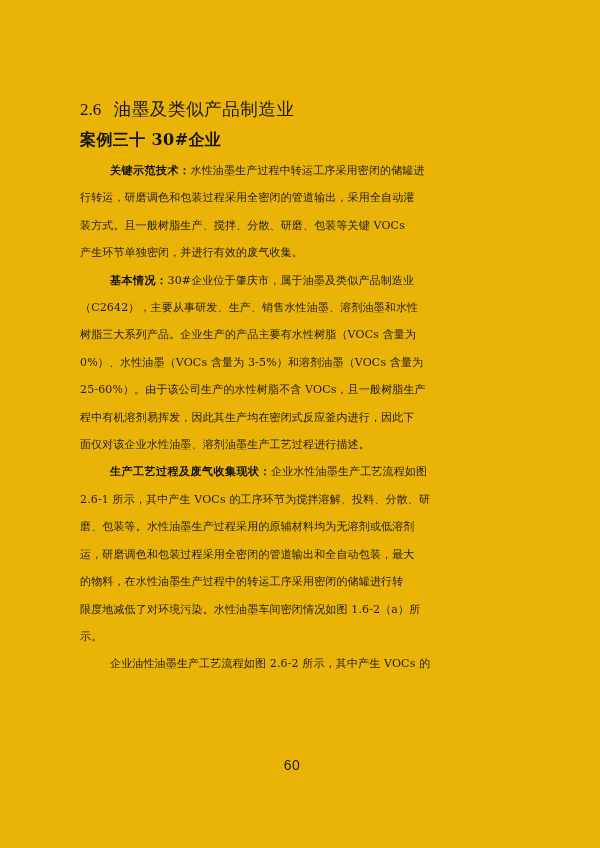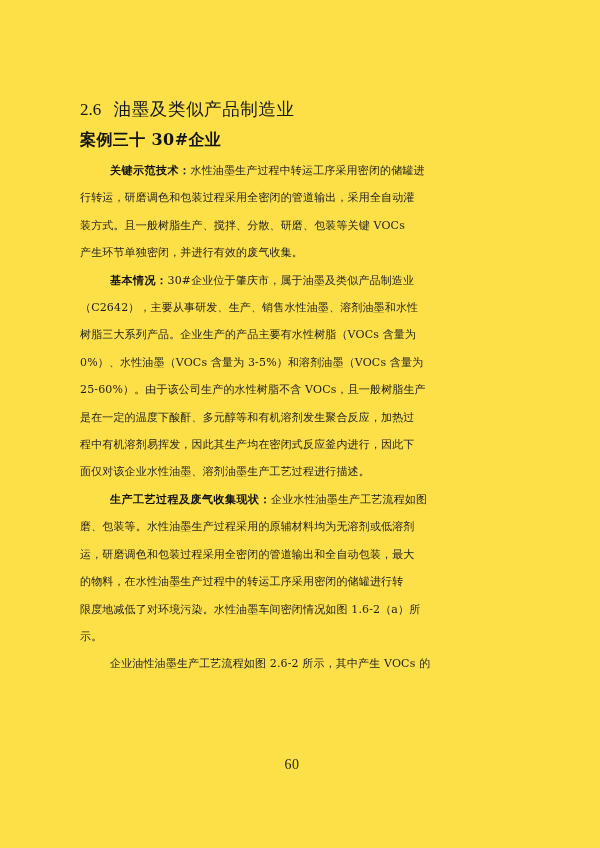--- a/index.html
+++ b/index.html
@@ -15,21 +15,21 @@
     overflow: hidden;
     position: relative;
   }
 
   .page {
     position: absolute;
     left: 0;
     top: 0;
     width: 600px;
     height: 848px;
-    background: #fde047;
+    background: #eab308;
   }
 
   .content {
     position: absolute;
     left: 80px;
     top: 96px;
     width: 440px;
   }
 
   
@@ -92,21 +92,21 @@
     white-space: nowrap;
   }
 
   
   .page-number {
     position: absolute;
     left: 0;
     top: 757px;
     width: 584px;
     text-align: center;
-    font-family: Liberation Serif, serif;
+    font-family: Liberation Sans, sans-serif;
     font-size: 14px;
     color: #1d1d1d;
     letter-spacing: 0.5px;
   }
 </style>
 </head>
 <body>
 
 <div class="page">
   <div class="content">
@@ -121,27 +121,27 @@
       <span class="ln">装方式。且一般树脂生产、搅拌、分散、研磨、包装等关键 VOCs</span>
       <span class="ln">产生环节单独密闭，并进行有效的废气收集。</span>
     </p>
 
     <p class="para">
       <span class="ln"><span class="indent-holder"></span><span class="lead">基本情况：</span><span>30#企业位于肇庆市，属于油墨及类似产品制造业</span></span>
       <span class="ln">（C2642），主要从事研发、生产、销售水性油墨、溶剂油墨和水性</span>
       <span class="ln">树脂三大系列产品。企业生产的产品主要有水性树脂（VOCs 含量为</span>
       <span class="ln">0%）、水性油墨（VOCs 含量为 3-5%）和溶剂油墨（VOCs 含量为</span>
       <span class="ln">25-60%）。由于该公司生产的水性树脂不含 VOCs，且一般树脂生产</span>
-      <span class="ln">是在一定的温度下酸酐、多元醇等和有机溶剂发生聚合反应，加热过</span>
       <span class="ln">程中有机溶剂易挥发，因此其生产均在密闭式反应釜内进行，因此下</span>
       <span class="ln">面仅对该企业水性油墨、溶剂油墨生产工艺过程进行描述。</span>
     </p>
 
     <p class="para">
       <span class="ln"><span class="indent-holder"></span><span class="lead">生产工艺过程及废气收集现状：</span><span>企业水性油墨生产工艺流程如图</span></span>
+      <span class="ln">2.6-1 所示，其中产生 VOCs 的工序环节为搅拌溶解、投料、分散、研</span>
       <span class="ln">磨、包装等。水性油墨生产过程采用的原辅材料均为无溶剂或低溶剂</span>
       <span class="ln">运，研磨调色和包装过程采用全密闭的管道输出和全自动包装，最大</span>
       <span class="ln">的物料，在水性油墨生产过程中的转运工序采用密闭的储罐进行转</span>
       <span class="ln">限度地减低了对环境污染。水性油墨车间密闭情况如图 1.6-2（a）所</span>
       <span class="ln">示。</span>
     </p>
 
     <p class="para">
       <span class="ln"><span class="indent-holder"></span><span>企业油性油墨生产工艺流程如图 2.6-2 所示，其中产生 VOCs 的</span></span>
     </p>

